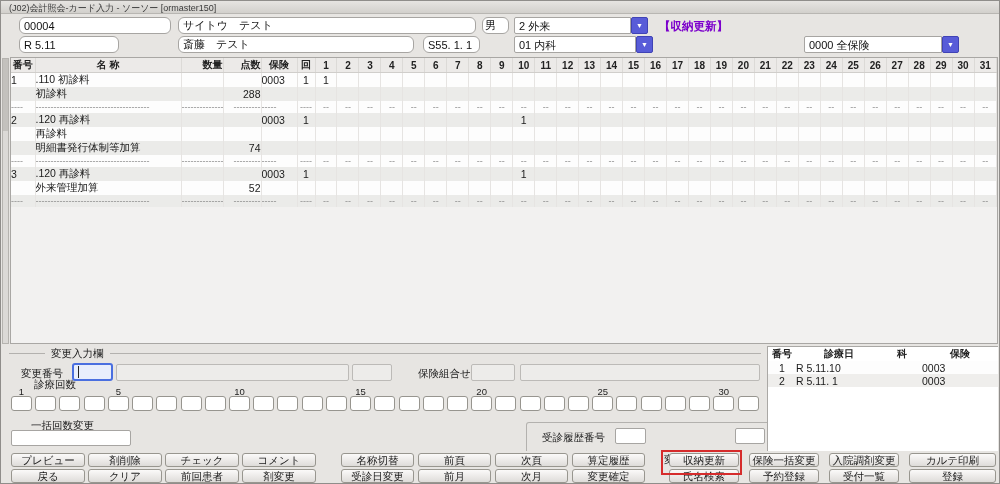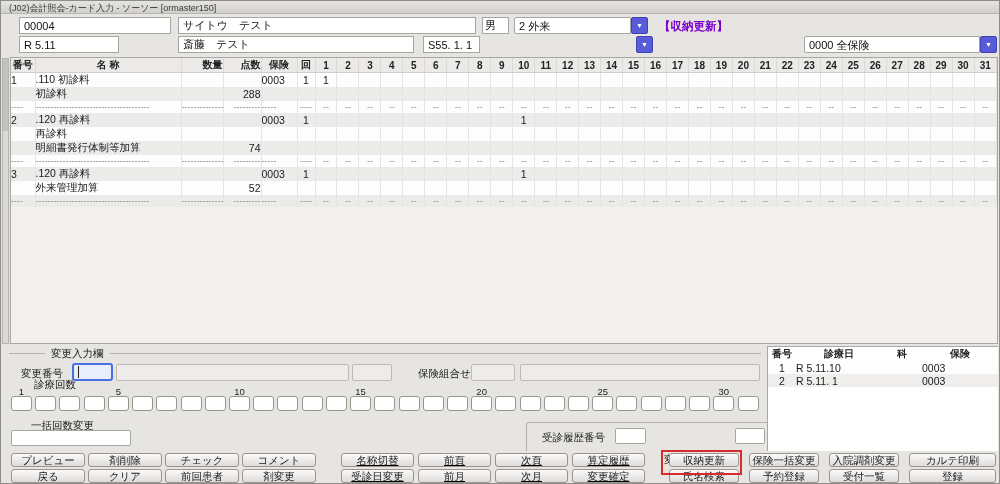--- a/index.html
+++ b/index.html
@@ -7,38 +7,38 @@
     --winbg:#e7e5e2; --border:#a7a5a2;
   }
   html,body{margin:0;padding:0;background:#9a9a9a;}
   *{box-sizing:border-box;}
   .window{position:relative;width:1000px;height:484px;background:var(--winbg);
     border:1px solid #8f8d8a;font-family:"Liberation Sans","DejaVu Sans",sans-serif;overflow:hidden;}
   .titlebar{position:absolute;left:0;top:0;right:0;height:13px;
     background:linear-gradient(#e6e4e1,#d2d0cc);border-bottom:1px solid #b8b6b2;
     font-size:9px;color:#3a3a3a;padding:1px 0 0 8px;}
   
-  .fld{position:absolute;height:17px;border:1px solid var(--border);border-radius:0;background:#fff;
+  .fld{position:absolute;height:17px;border:1px solid var(--border);border-radius:6px;background:#fff;
     font:11px "Liberation Sans","DejaVu Sans",sans-serif;padding:0 4px;color:#111;}
   #f-id{left:18px;top:16px;width:152px;}
   #f-kana{left:177px;top:16px;width:298px;}
   #f-sex{left:481px;top:16px;width:27px;padding:0 2px;text-align:left;}
   #f-month{left:18px;top:35px;width:100px;}
   #f-kanji{left:177px;top:35px;width:236px;}
   #f-birth{left:422px;top:35px;width:57px;}
   .dd{position:absolute;height:17px;}
   .dd .val{display:block;position:absolute;left:0;top:0;right:17px;bottom:0;background:#fff;
     border:1px solid var(--border);border-radius:2px 0 0 2px;font-size:11px;padding:1px 4px;color:#111;
     white-space:nowrap;overflow:hidden;}
   .dd .vbtn{position:absolute;right:0;top:0;width:17px;height:17px;background:var(--accent);
     border:1px solid #4043b5;border-radius:2px;color:#fff;font-size:7px;text-align:center;line-height:15px;}
   #dd-visit{left:513px;top:16px;width:134px;}
   #dd-dept{left:513px;top:35px;width:139px;}
   #dd-ward{left:658px;top:35px;width:139px;}
-  #dd-ins{left:803px;top:35px;width:193px;}
+  #dd-ins{left:803px;top:35px;width:155px;}
   .notice{position:absolute;left:658px;top:18px;color:var(--purple);font-size:11.5px;font-weight:bold;}
   
   .vscroll{position:absolute;left:1px;top:57px;width:7px;height:286px;background:#dbd9d6;
     border:1px solid #b5b3af;}
   .vscroll .thumb{position:absolute;left:0;top:0;width:100%;height:72px;background:#c3c1bd;}
   
   .grid{position:absolute;left:9px;top:56px;width:988px;height:287px;background:#f2f1f0;
     border:1px solid #a9a7a4;overflow:hidden;}
   .grid table{border-collapse:collapse;table-layout:fixed;width:100%;}
   .grid th{font-weight:bold;font-size:10px;height:13px;background:#eceae8;color:#222;
@@ -82,21 +82,21 @@
   .visitlist table{border-collapse:collapse;table-layout:fixed;width:100%;}
   .visitlist th{font-weight:bold;font-size:10px;height:14px;color:#222;background:#fff;padding:0;}
   .visitlist td{font-size:10.5px;height:13px;padding:0;color:#1a1a1a;white-space:nowrap;overflow:hidden;}
   .visitlist tbody tr:nth-child(odd){background:#fdfdfd;}
   .visitlist tbody tr:nth-child(even){background:#efeeec;}
   .v-no{text-align:center;} .v-date{padding-left:5px;} .v-ins{padding-left:8px;}
   th.v-ins,th.v-date,th.v-dept{text-align:center;}
   
   .fgroup{position:absolute;display:grid;grid-auto-flow:row;row-gap:2px;}
   #fg0{left:10px;top:452px;grid-template-columns:repeat(4,74px);column-gap:3px;}
-  #fg1{left:340px;top:452px;grid-template-columns:repeat(4,73px);column-gap:4px;text-decoration:underline;}
+  #fg1{left:340px;top:452px;grid-template-columns:repeat(4,73px);column-gap:4px;}
   #fg2{left:668px;top:452px;grid-template-columns:70px 70px 70px 87px;column-gap:10px;}
   .fbtn{height:14px;font:10.5px "Liberation Sans","DejaVu Sans",sans-serif;
     background:linear-gradient(#fbfaf9,#dedcd9);border:1px solid #98968f;border-radius:3px;
     padding:0;color:#1a1a1a;line-height:12px;white-space:nowrap;overflow:hidden;}
   .redbox{position:absolute;left:660px;top:449px;width:81px;height:25px;border:2px solid var(--red);
     pointer-events:none;}
 </style>
 </head>
 <body>
 
@@ -109,20 +109,21 @@
   <div class="dd" id="dd-visit">
     <span class="val">2 外来</span>
     <span class="vbtn">▼</span>
   </div>
   <div class="notice">【収納更新】</div>
 
   <input class="fld" id="f-month" value="R 5.11" style="">
   <input class="fld" id="f-kanji" value="斎藤　テスト" style="">
   <input class="fld" id="f-birth" readonly="" value="S55. 1. 1" style="">
   <div class="dd" id="dd-dept">
+    <span class="val">01 内科</span>
     <span class="vbtn">▼</span>
   </div>
   <div class="dd" id="dd-ins">
     <span class="val">0000 全保険</span>
     <span class="vbtn">▼</span>
   </div>
 
   <div class="vscroll">
     <div class="thumb"></div>
   </div>

